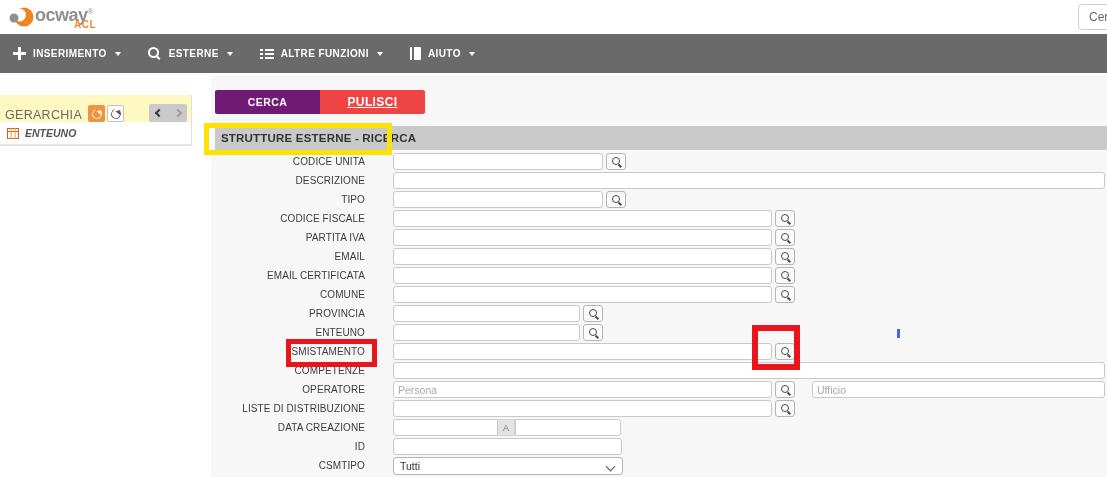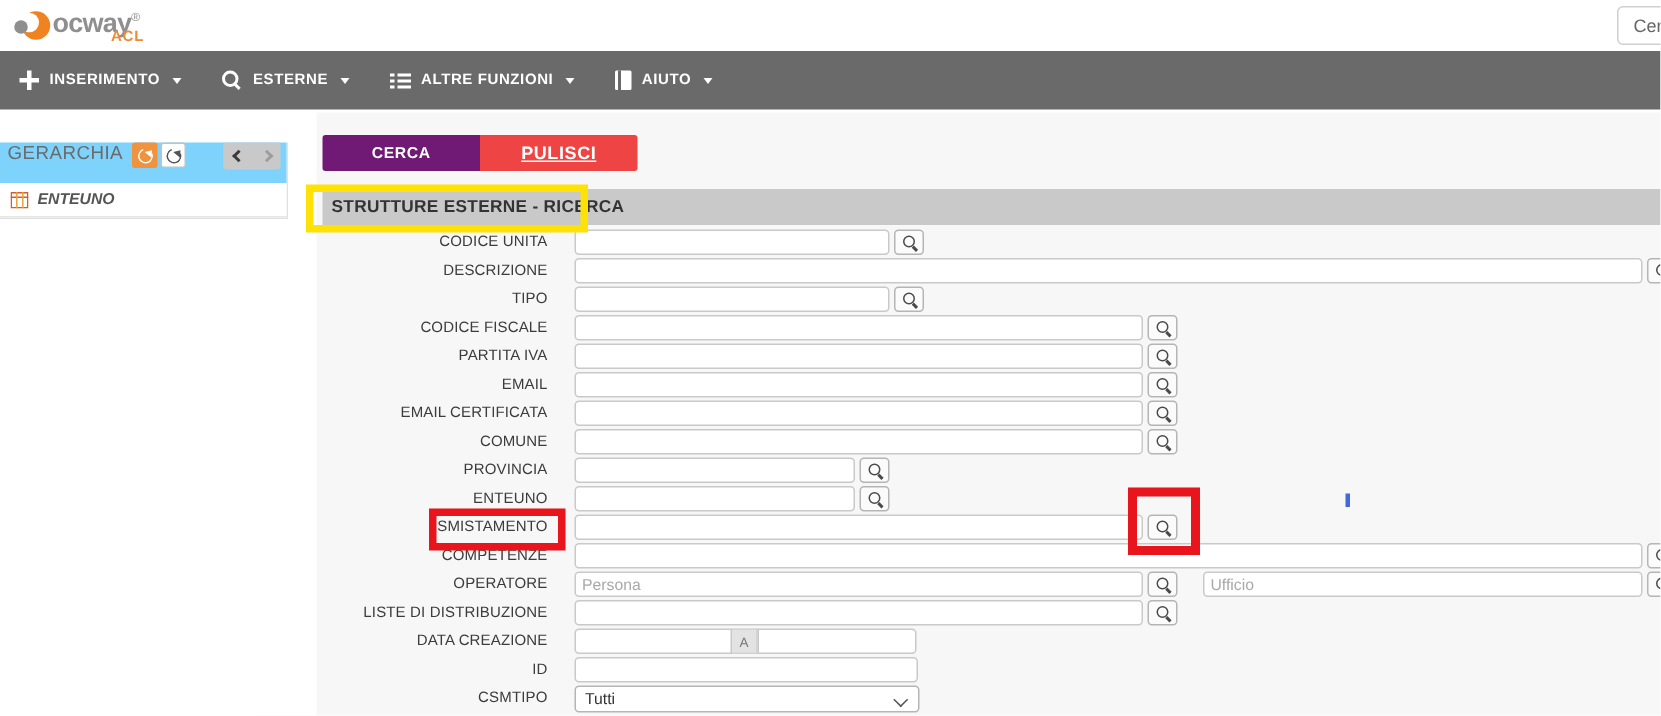--- a/index.html
+++ b/index.html
@@ -39,21 +39,21 @@
                        box-shadow:0 4px 0 #fff, 0 8px 0 #fff; }
   .icon-book { position:relative; width:11px; height:13px; background:#fff; border-radius:1px; }
   .icon-book::after { content:""; position:absolute; left:2.5px; top:0; width:1.5px; height:13px; background:#6a6a6a; }
 
   
   .main-bg { position:absolute; left:211px; top:75px; width:896px; height:402px; background:#f7f7f7; }
 
   
   .sidebar { position:absolute; left:0; top:95px; width:192px; background:#fff;
              border-right:1px solid #e0e0e0; border-bottom:1px solid #e0e0e0; }
-  .sidebar-header { height:27px; background:#7dd3fc; display:flex; align-items:flex-start; padding:0 4px 0 5px; }
+  .sidebar-header { height:27px; background:#fef9c3; display:flex; align-items:flex-end; padding:0 4px 0 5px; }
   .sidebar-title { font-size:12.5px; color:#6b6b6b; letter-spacing:0.3px; }
   .btn-sq { width:17px; height:17px; border-radius:2px; display:flex; align-items:center; justify-content:center;
             cursor:pointer; border:none; }
   .btn-refresh-orange { background:#f0923e; color:#fff; margin-left:6px; }
   .btn-refresh-white  { background:#fff; color:#555; margin-left:2px; border:1px solid #c2c2c2; }
   .icon-refresh { position:relative; width:10px; height:10px; display:inline-block; }
   .icon-refresh::before { content:""; position:absolute; inset:0; border:1.6px solid currentColor;
                           border-radius:50%; border-top-color:transparent; transform:rotate(25deg); }
   .icon-refresh::after { content:""; position:absolute; right:-2px; top:-2px;
                          border:3px solid transparent; border-bottom:4px solid currentColor; transform:rotate(40deg); }
@@ -74,21 +74,21 @@
                  color:#fff; font-size:12px; font-weight:bold; border:none; border-radius:0 2px 2px 0;
                  letter-spacing:0.4px; cursor:pointer; font-family:"Liberation Sans",sans-serif;text-decoration:underline; }
 
   
   .form-title { position:absolute; left:215px; top:126px; width:892px; height:24px; background:#c9c9c9;
                 display:flex; align-items:center; padding-left:6px; font-size:11.5px; font-weight:bold;
                 color:#333; letter-spacing:0.2px; }
   .form-rows { position:absolute; left:215px; top:150px; width:892px; height:327px; overflow:hidden; padding-top:2px; }
   .row { height:19px; display:flex; align-items:center; }
   .row-label { width:150px; text-align:right; font-size:10px; color:#3c3c3c; letter-spacing:0.1px;
-               margin-right:18px; flex:none; white-space:nowrap; }
+               margin-right:28px; flex:none; white-space:nowrap; }
   .inp { height:17px; border:1px solid #c9c9c9; border-radius:3px; background:#fff; outline:none;
          font-size:10.5px; color:#333; padding:0 4px; font-family:"Liberation Sans",sans-serif; flex:none; }
   .inp::placeholder { color:#a9a9a9; }
   .w-short { width:210px; }
   .w-med   { width:187px; }
   .w-long  { width:379px; }
   .w-xl    { width:712px; }
   .w-uff   { width:293px; margin-left:17px; }
   .w-date  { width:105px; border-radius:3px 0 0 3px; }
   .w-date2 { width:106px; border-radius:0 3px 3px 0; }

